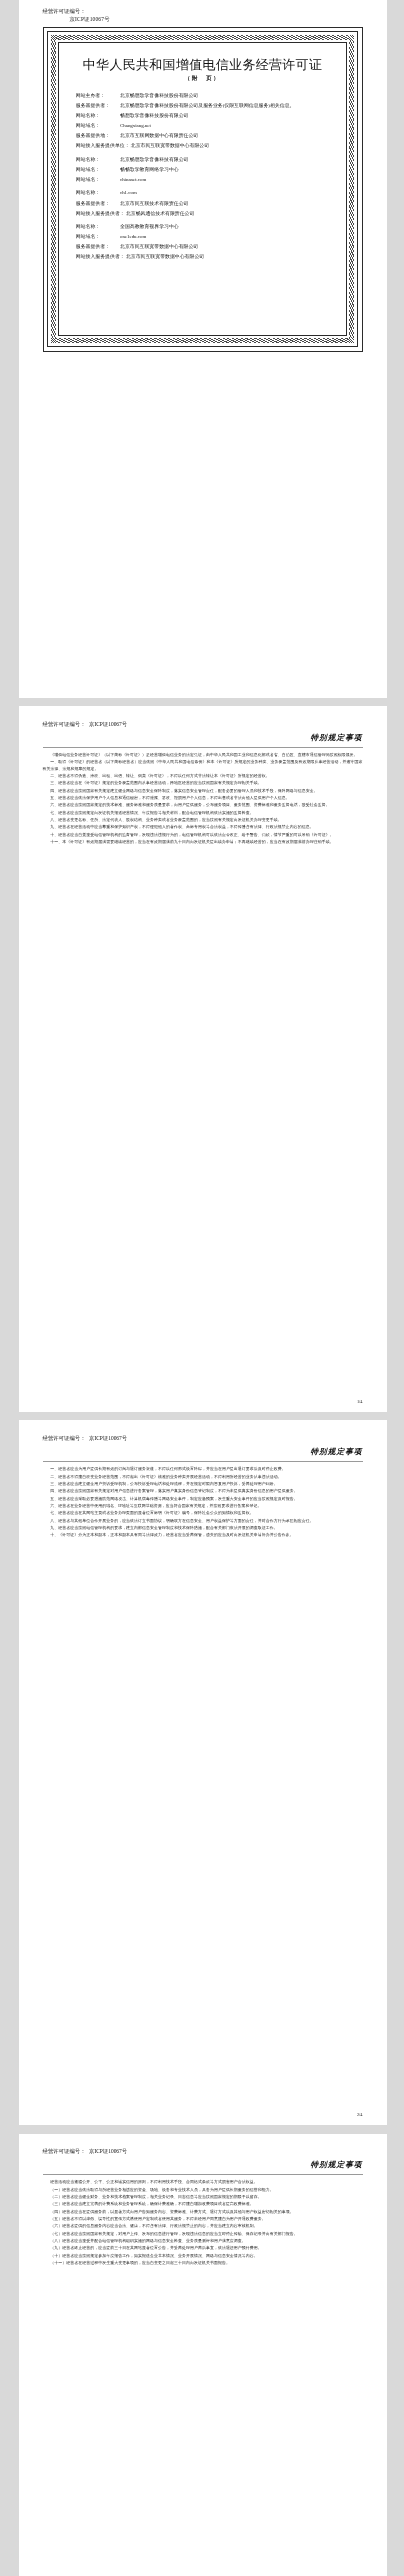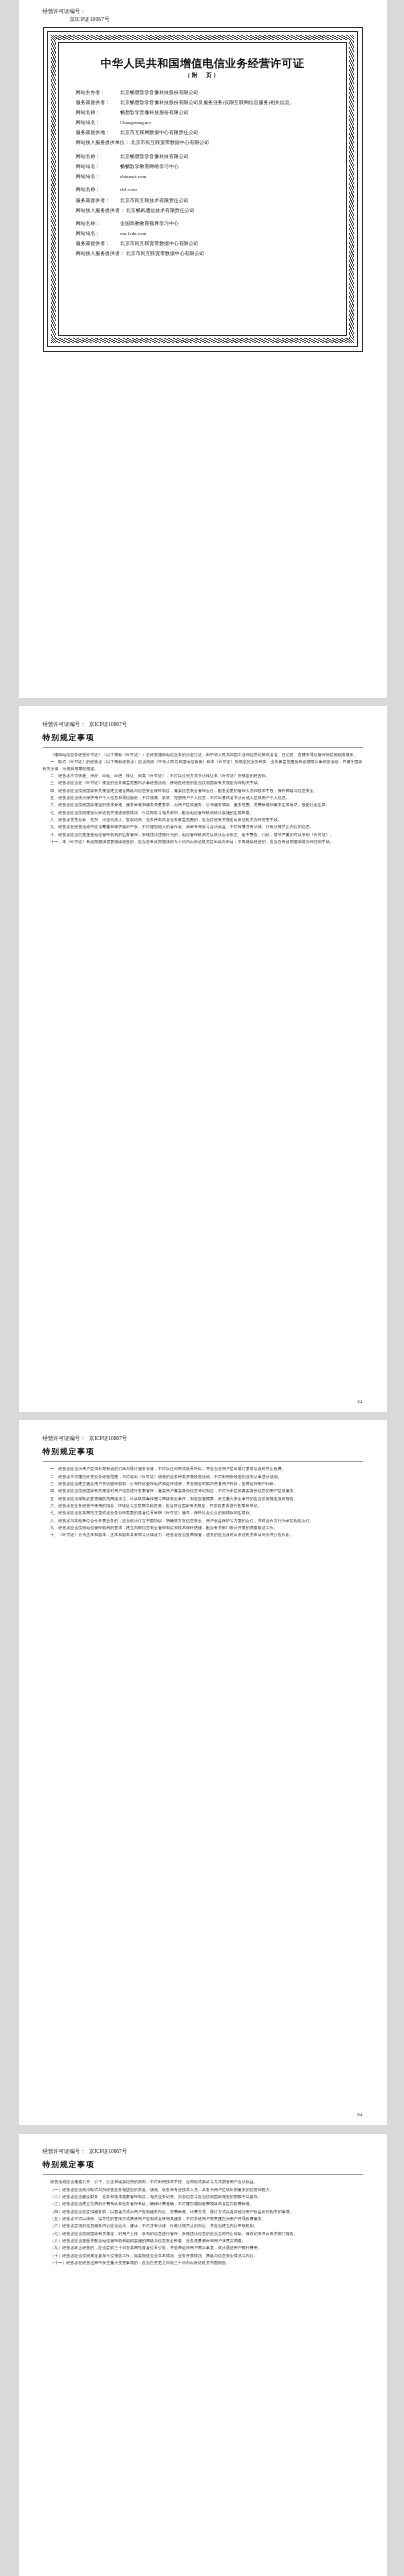--- a/index.html
+++ b/index.html
@@ -56,22 +56,22 @@
     border-image: repeating-linear-gradient(45deg,#4a4a4a 0 1.5px,#ffffff 1.5px 3.1px) 10;
     padding: 2.1px;
   }
   .cert-orn2 {
     border: 0.5px solid #2b2b2b;
     padding: 10.3px 13.4px 13.4px 13.4px;
     min-height: 268px;
   }
   .cert-title {
     text-align: center;
-    font-size: 11px;
-    font-weight: bold;
+    font-size: 13px;
+    font-weight: normal;
     letter-spacing: 0.3px;
     margin: 2.1px 0 1px 0;
     color: #111;
   }
   .cert-subtitle {
     text-align: center;
     font-size: 5.7px;
     font-weight: bold;
     margin: 0 0 8.2px 0;
     letter-spacing: 1.5px;
@@ -86,26 +86,27 @@
   .cert-row {
     white-space: nowrap;
     overflow: hidden;
   }
   .cert-row .k { display: inline-block; min-width: 43px; }
   .cert-row .v { }
   .cert-gap { height: 3.6px; }
 
   
   .sp-title {
-    text-align: left;
+    text-align: right;
     font-size: 7.7px;
     font-weight: bold;
     letter-spacing: 1px;
     margin: 5.2px 0 4.1px 0;
     color: #111;
+    font-style: italic;
   }
   .sp-rule {
     border: none;
     border-top: 0.5px solid #9a9a9a;
     margin: 3.1px 0 4.1px 0;
   }
   .sp-body {
     font-size: 3.9px;
     line-height: 1.62;
     color: #1a1a1a;

